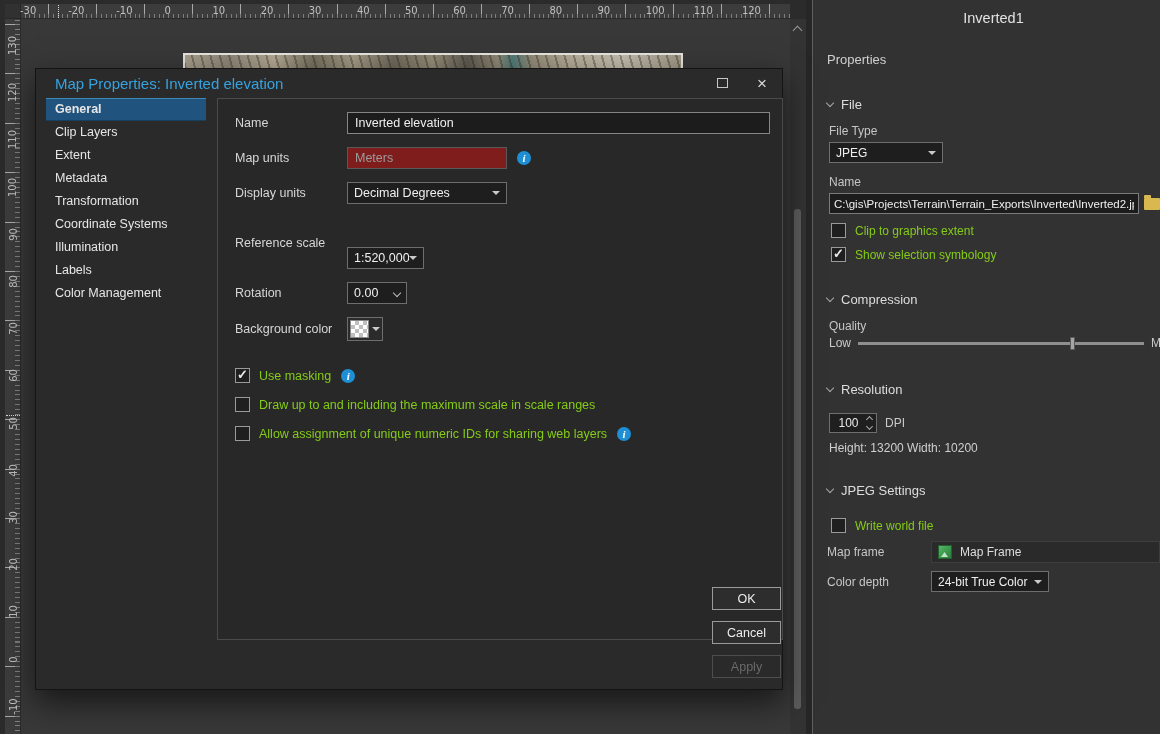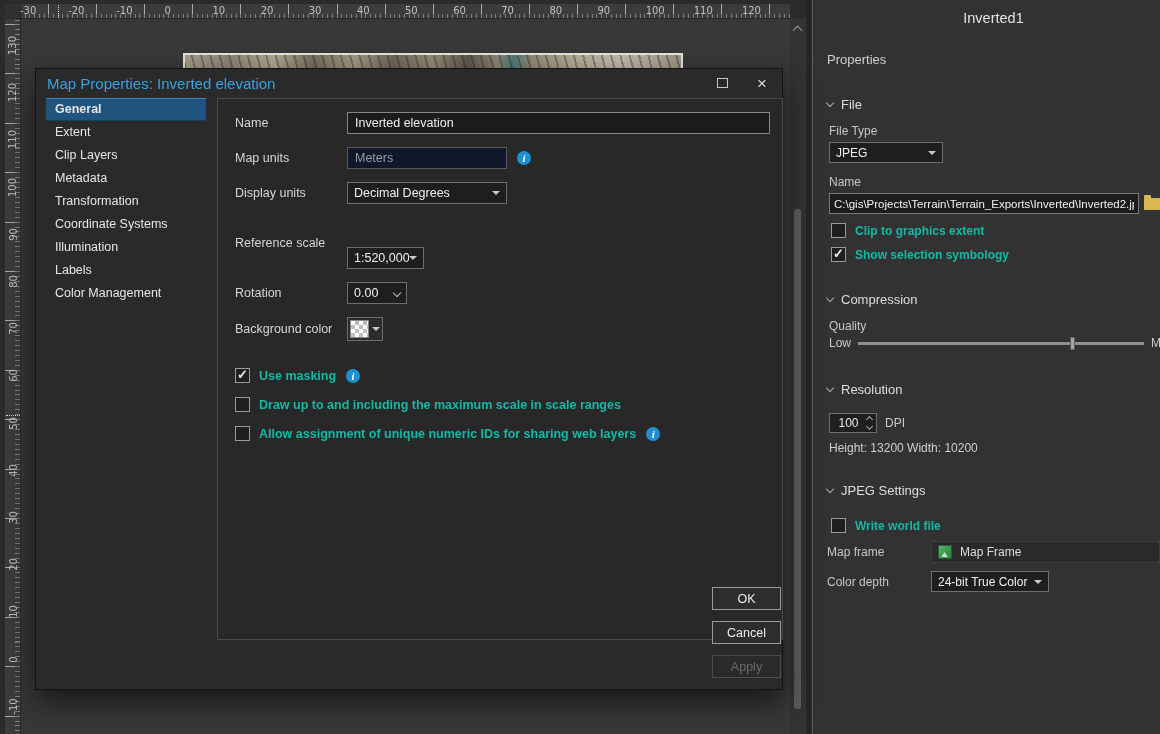--- a/index.html
+++ b/index.html
@@ -40,56 +40,56 @@
 
   
   .vscroll { position:absolute; left:790px; top:19px; width:16px; height:715px; background:#333333; }
   .vscroll .up-arrow { position:absolute; left:4px; top:8px; width:7px; height:7px; border-left:1.5px solid #9a9a9a; border-top:1.5px solid #9a9a9a; transform:rotate(45deg); }
   .vscroll .thumb { position:absolute; left:4px; top:190px; width:7px; height:500px; background:#5c5c5c; border-radius:3px; }
   .panel-gap { position:absolute; left:806px; top:0; width:6px; height:734px; background:#262626; }
 
   
   .dialog { position:absolute; left:35px; top:68px; width:748px; height:622px; background:#2a2a2a;
     border:1px solid #141414; box-shadow:0 12px 30px rgba(0,0,0,.6); z-index:5; }
-  .dlg-titlebar { position:absolute; left:0; top:0; right:0; height:28px; display:flex; align-items:center; padding-left:11px; }
+  .dlg-titlebar { position:absolute; left:8px; top:0; right:0; height:28px; display:flex; align-items:center; padding-left:11px; }
   .dlg-title { color:#36a3e0; font-size:15px; }
   .dlg-winbtns { margin-left:auto; display:flex; align-items:center; height:100%; }
   .winbtn { width:40px; height:100%; display:flex; align-items:center; justify-content:center; color:#cfcfcf; }
   .maxi { width:11px; height:10px; border:1px solid #c7c7c7; }
   .closex { font-size:17px; line-height:1; color:#d8d8d8; }
 
   .side-list { position:absolute; left:10px; top:29px; width:160px; }
   .side-item { height:23px; line-height:23px; padding-left:9px; font-size:12.5px; color:#e6e6e6; cursor:default; }
   .side-item.selected { background:#20537d; box-shadow:inset 0 1px 0 #3f85b5, inset 0 -1px 0 #17405f; font-weight:bold; }
 
   .dlg-content { position:absolute; left:181px; top:29px; width:566px; height:542px; border:1px solid #4a4a4a; background:#282828; padding:13px 12px 0 17px; }
   .frow { display:flex; align-items:center; margin-bottom:13px; }
   .flabel { width:112px; font-size:12.5px; color:#d6d6d6; flex:none; }
   .tin { height:22px; background:#1c1c1c; border:1px solid #858585; color:#efefef; font-size:12.5px; padding:0 7px; font-family:"Liberation Sans", sans-serif; }
-  .tin.dis { background:#0f172a; border-color:#585858; color:#9b9b9b; }
+  .tin.dis { background:#7f1d1d; border-color:#585858; color:#9b9b9b; }
   .w426 { width:426px; } .w160 { width:160px; } .w95 { width:77px;margin-top:30px; } .w80 { width:60px; }
   .select, .combo { height:22px; background:#1e1e1e; border:1px solid #6e6e6e; display:flex; align-items:center; padding:0 6px; color:#efefef; font-size:12.5px; }
   .select .txt, .combo .txt { flex:1; white-space:nowrap; overflow:hidden; }
   .arr { width:0; height:0; border-left:4px solid transparent; border-right:4px solid transparent; border-top:4px solid #c9c9c9; flex:none; }
   .chev { display:inline-block; width:6px; height:6px; border-right:1.5px solid #bdbdbd; border-bottom:1.5px solid #bdbdbd; transform:rotate(45deg); flex:none; }
   .info-icon { display:inline-flex; width:14px; height:14px; border-radius:50%; background:#1e8fd5; color:#fff;
     font-family:"Liberation Serif", serif; font-weight:bold; font-style:italic; font-size:11px;
     align-items:center; justify-content:center; margin-left:10px; flex:none; }
   .swatchbox { width:36px; height:24px; border:1px solid #6e6e6e; background:#2b2b2b; display:flex; align-items:center; }
   .checker { width:19px; height:18px; margin-left:2px; border:1px solid #888;
     background-image:
       linear-gradient(45deg,#bfbfbf 25%,transparent 25%,transparent 75%,#bfbfbf 75%),
       linear-gradient(45deg,#bfbfbf 25%,#ffffff 25%,#ffffff 75%,#bfbfbf 75%);
     background-size:8px 8px; background-position:0 0,4px 4px; background-color:#fff; }
   .swatchbox .arr { margin-left:3px; }
   .check-area { margin-top:24px; }
   .check-row { display:flex; align-items:center; margin-bottom:8px; height:21px; }
   .cb { width:15px; height:15px; border:1px solid #9a9a9a; background:#1f1f1f; flex:none; position:relative; }
   .cb.checked::after { content:"\2713"; position:absolute; left:1px; top:-2px; color:#e8e8e8; font-size:13px; font-weight:bold; }
-  .cb-label { margin-left:9px; font-size:12.5px; color:#14b8a6;font-weight:bold; }
+  .cb-label { margin-left:9px; font-size:12.5px; color:#84cc16; }
   .dlg-buttons { position:absolute; right:1px; bottom:11px; display:flex; gap:11px;flex-direction:column; }
   .btn { width:69px; height:23px; background:#2d2d2d; border:1px solid #9a9a9a; color:#ececec; font-size:12.5px; font-family:"Liberation Sans", sans-serif; }
   .btn.disabled { border-color:#4d4d4d; color:#6a6a6a; background:#2a2a2a; }
 
   
   .panel { position:absolute; left:812px; top:0; width:348px; height:734px; background:#323232; border-left:1px solid #5f5f5f; padding:8px 0 0 14px; z-index:2; }
   .panel-title { text-align:center; color:#e2e2e2; font-size:14.5px; margin-top:2px; }
   .props-label { color:#d0d0d0; font-size:13px; margin-top:26px; }
   .sec-h { display:flex; align-items:center; gap:8px; color:#dddddd; font-size:13px; }
   .sec-h .chev { border-color:#a9a9a9; margin-top:-3px; }
@@ -189,22 +189,22 @@
             <span class="maxi"></span>
           </span>
         <span class="winbtn">
             <span class="closex">×</span>
           </span>
       </span>
     </div>
 
     <div class="side-list">
         <div class="side-item selected">General</div>
+        <div class="side-item">Clip Layers</div>
         <div class="side-item">Extent</div>
-        <div class="side-item">Clip Layers</div>
         <div class="side-item">Metadata</div>
         <div class="side-item">Transformation</div>
         <div class="side-item">Coordinate Systems</div>
         <div class="side-item">Illumination</div>
         <div class="side-item">Labels</div>
         <div class="side-item">Color Management</div>
       </div>
 
     <div class="dlg-content">
       <div class="frow">

